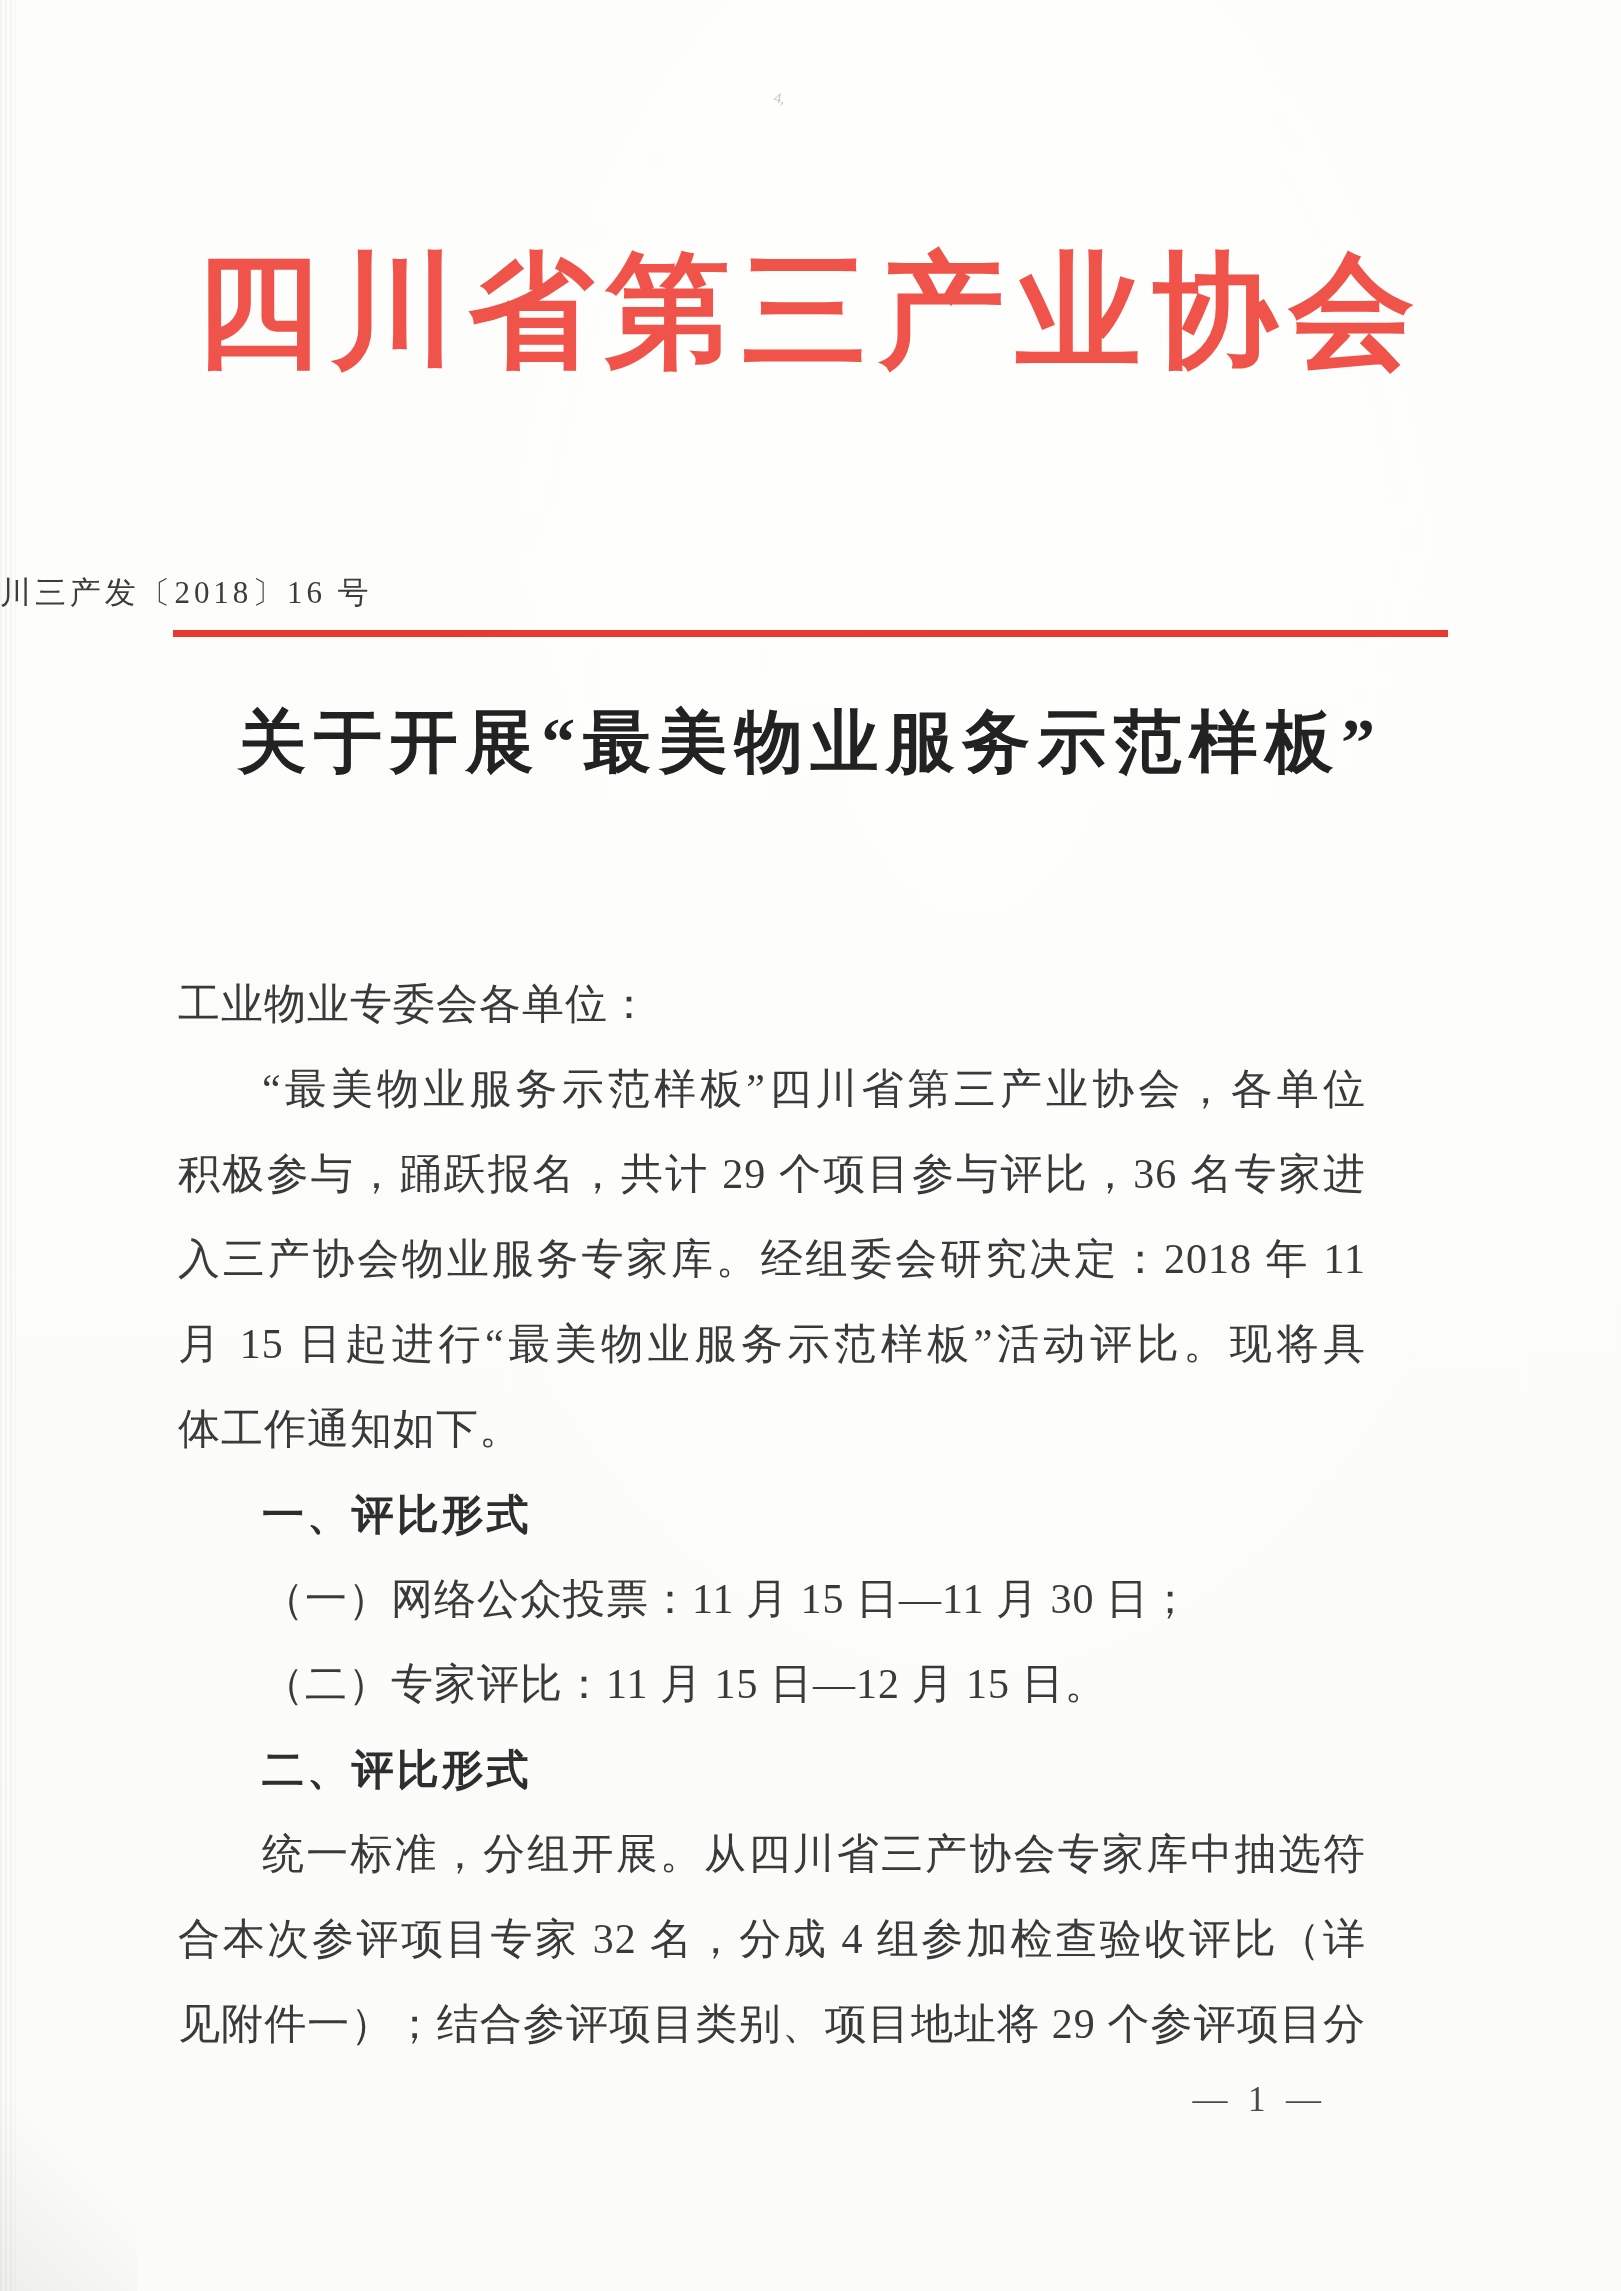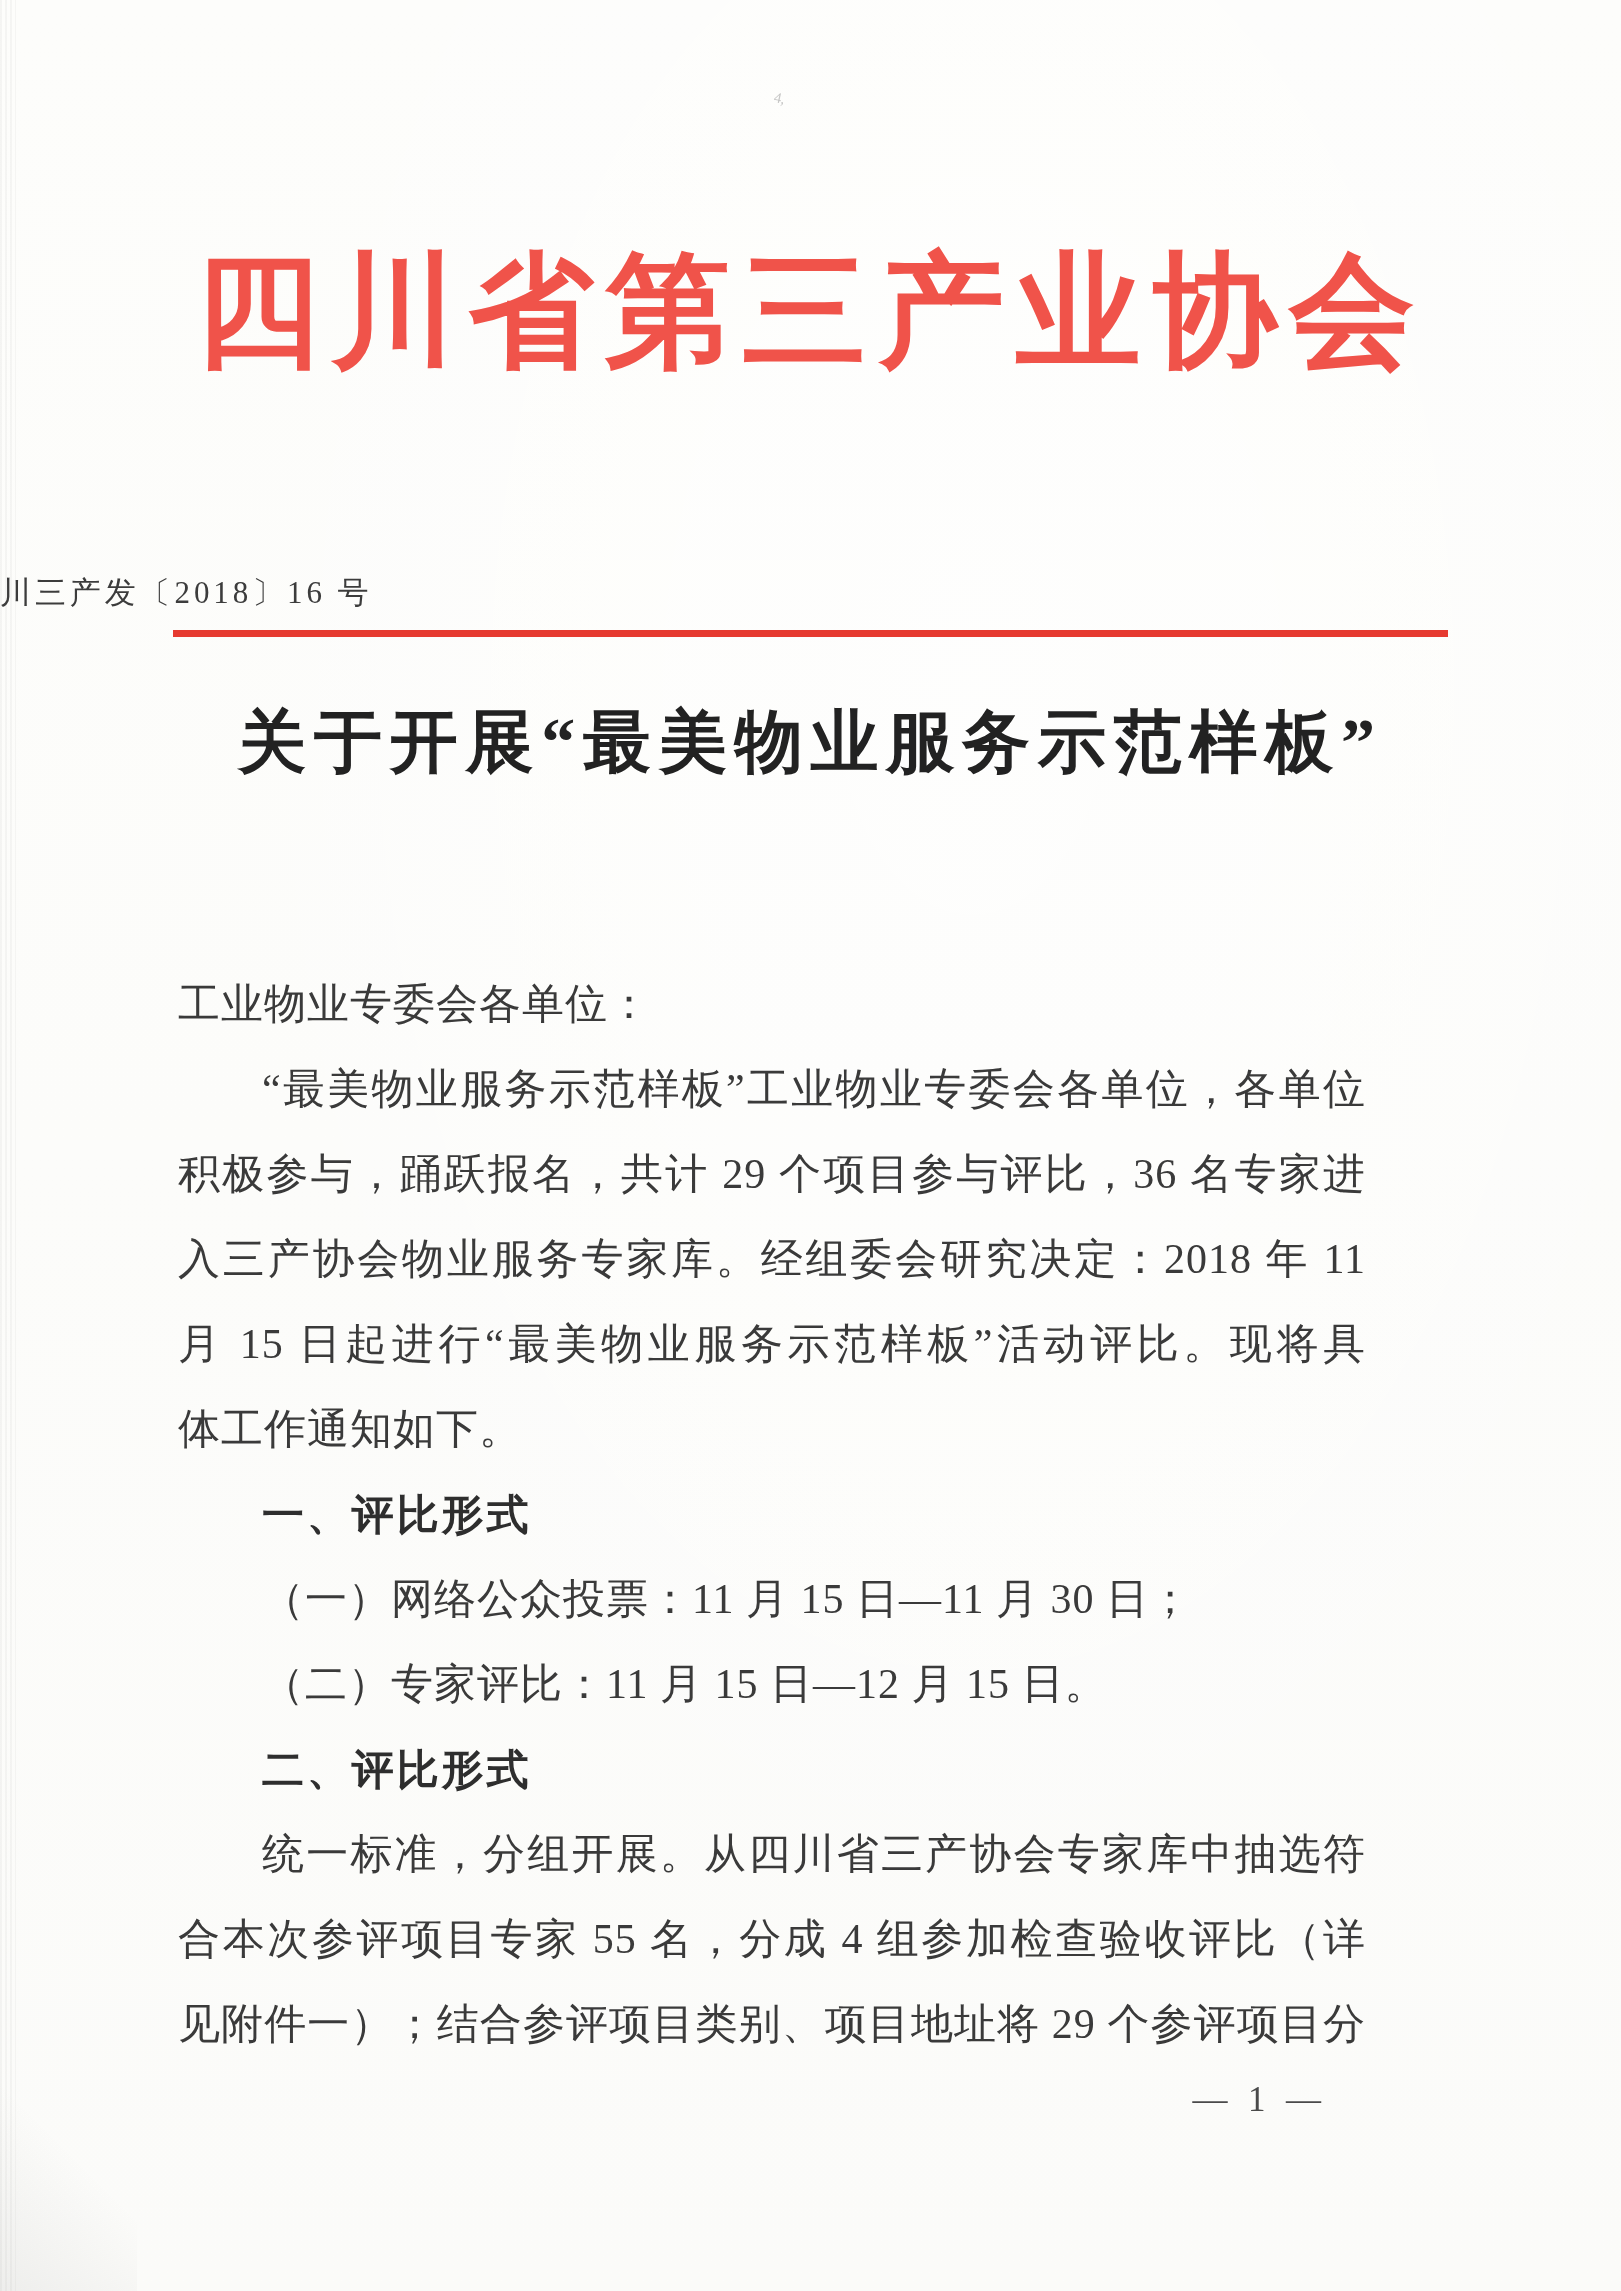--- a/index.html
+++ b/index.html
@@ -95,29 +95,29 @@
   <div class="docnum">川三产发〔2018〕16 号</div>
 
   <div class="redrule" style="background: rgb(230, 58, 48);"></div>
 
   <div class="title">
     <div>关于开展“最美物业服务示范样板”</div>
   </div>
 
   <div class="docbody" id="body-lines" style="color: rgb(58, 58, 58);">
       <div class="bl plain">工业物业专委会各单位：</div>
-      <div class="bl first-full">“最美物业服务示范样板”工业物业专委会各单位，各单位</div>
+      <div class="bl first-full">“最美物业服务示范样板”四川省第三产业协会，各单位</div>
       <div class="bl full">积极参与，踊跃报名，共计 29 个项目参与评比，36 名专家进</div>
       <div class="bl full">入三产协会物业服务专家库。经组委会研究决定：2018 年 11</div>
       <div class="bl full">月 15 日起进行“最美物业服务示范样板”活动评比。现将具</div>
       <div class="bl plain">体工作通知如下。</div>
       <div class="bl heading">一、评比形式</div>
       <div class="bl item">（一）网络公众投票：11 月 15 日—11 月 30 日；</div>
       <div class="bl item">（二）专家评比：11 月 15 日—12 月 15 日。</div>
       <div class="bl heading">二、评比形式</div>
       <div class="bl first-full">统一标准，分组开展。从四川省三产协会专家库中抽选符</div>
-      <div class="bl full">合本次参评项目专家 55 名，分成 4 组参加检查验收评比（详</div>
+      <div class="bl full">合本次参评项目专家 32 名，分成 4 组参加检查验收评比（详</div>
       <div class="bl full">见附件一）；结合参评项目类别、项目地址将 29 个参评项目分</div>
     </div>
 
   <div class="pagenum">— 1 —</div>
 </div>
 
 
 </body></html>

